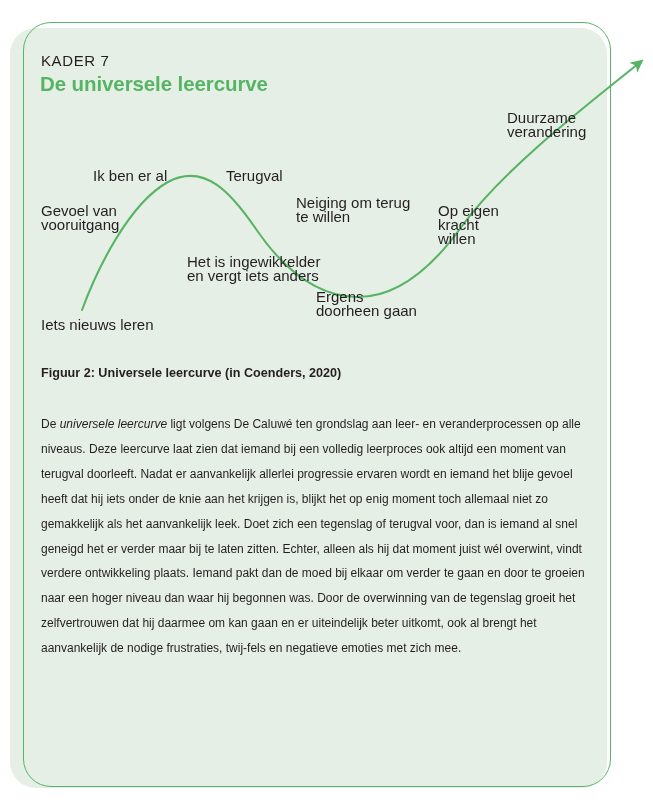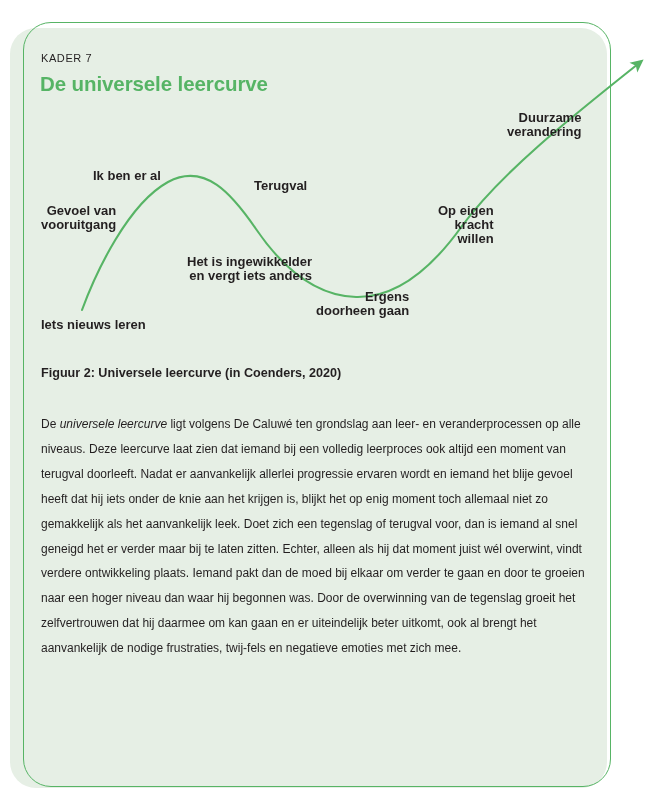--- a/index.html
+++ b/index.html
@@ -50,21 +50,21 @@
     left: 0;
     top: 0;
     width: 653px;
     height: 803px;
   }
 
   .kader-label {
     position: absolute;
     left: 41px;
     top: 52px;
-    font-size: 11px;
+    font-size: 15px;
     letter-spacing: 0.6px;
     color: #231f20;
     font-weight: 400;
   }
 
   .kader-title {
     position: absolute;
     left: 40px;
     top: 72px;
     font-size: 20.5px;
@@ -83,26 +83,25 @@
   }
   .figure svg {
     position: absolute;
     left: 0;
     top: 0;
     overflow: visible;
   }
 
   .curve-label {
     position: absolute;
-    font-size: 13px;
+    font-size: 15px;
     line-height: 14.2px;
     color: #231f20;
     white-space: pre-line;
-    font-weight: 700;
-    text-align: right;
+    font-weight: 400;
   }
 
   .caption {
     position: absolute;
     left: 41px;
     top: 366px;
     font-size: 12.6px;
     font-weight: 700;
     color: #231f20;
   }
@@ -152,25 +151,27 @@
                  C 284,174 318,200 356,201
                  C 396,202 432,172 462,130
                  C 500,78 570,22 638,-32" fill="none" stroke="#57b465" stroke-width="2.1" stroke-linecap="round" marker-end="url(#arrowhead)"></path>
       </svg>
 
       <div class="curve-label" style="left:41px; top:108px;">Gevoel van
 vooruitgang</div>
 
       <div class="curve-label" style="left:93px; top:73px;">Ik ben er al</div>
 
-      <div class="curve-label" style="left:226px; top:83px;margin-left:28px;">Terugval</div>
+      <div class="curve-label" style="left:226px; top:73px;">Terugval</div>
 
       <div class="curve-label" style="left:187px; top:159px;">Het is ingewikkelder
 en vergt iets anders</div>
 
+      <div class="curve-label" style="left:296px; top:100px;">Neiging om terug
+te willen</div>
 
       <div class="curve-label" style="left:316px; top:194px;">Ergens
 doorheen gaan</div>
 
       <div class="curve-label" style="left:438px; top:108px;">Op eigen
 kracht
 willen</div>
 
       <div class="curve-label" style="left:507px; top:15px;">Duurzame
 verandering</div>

